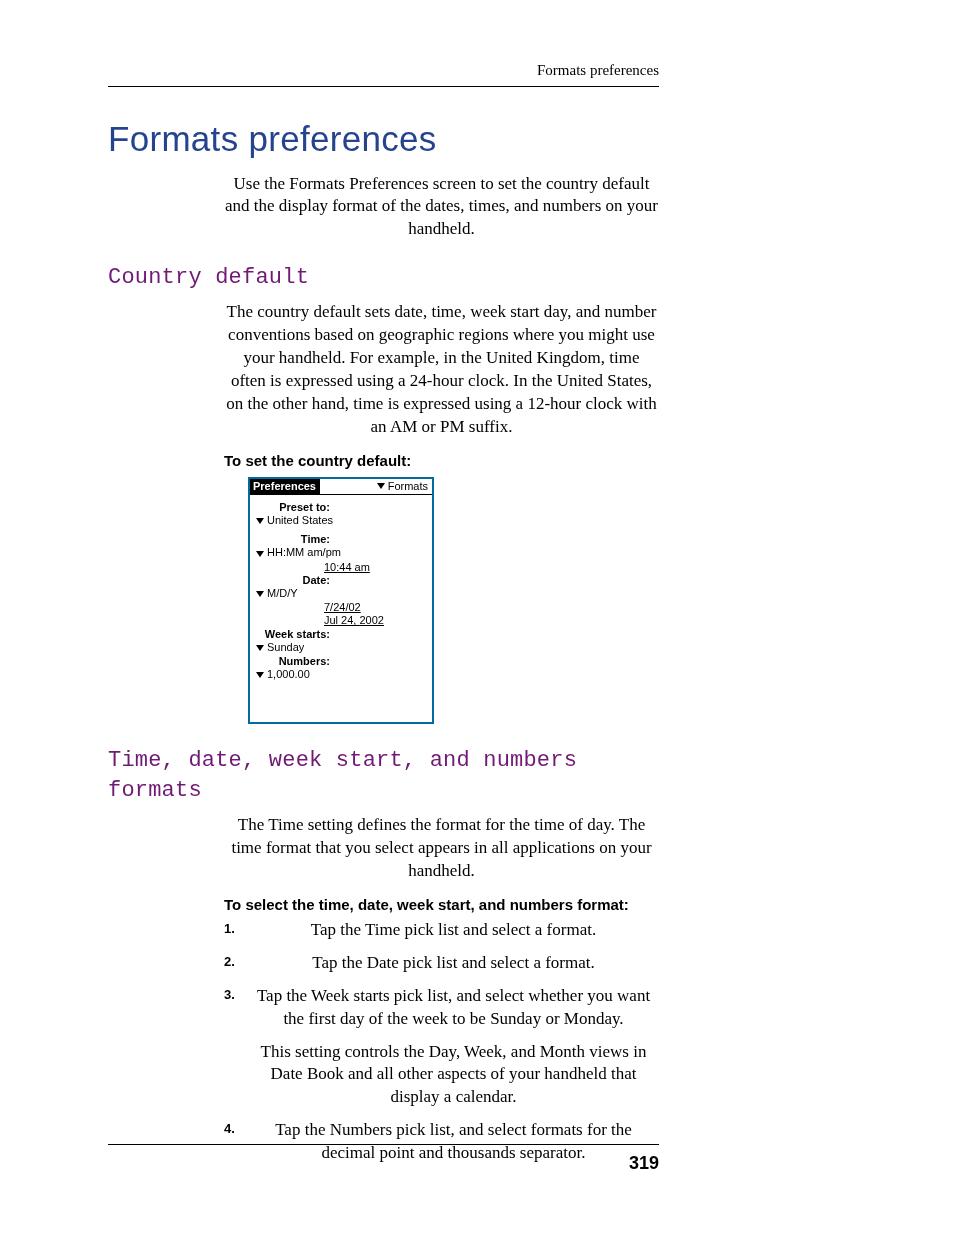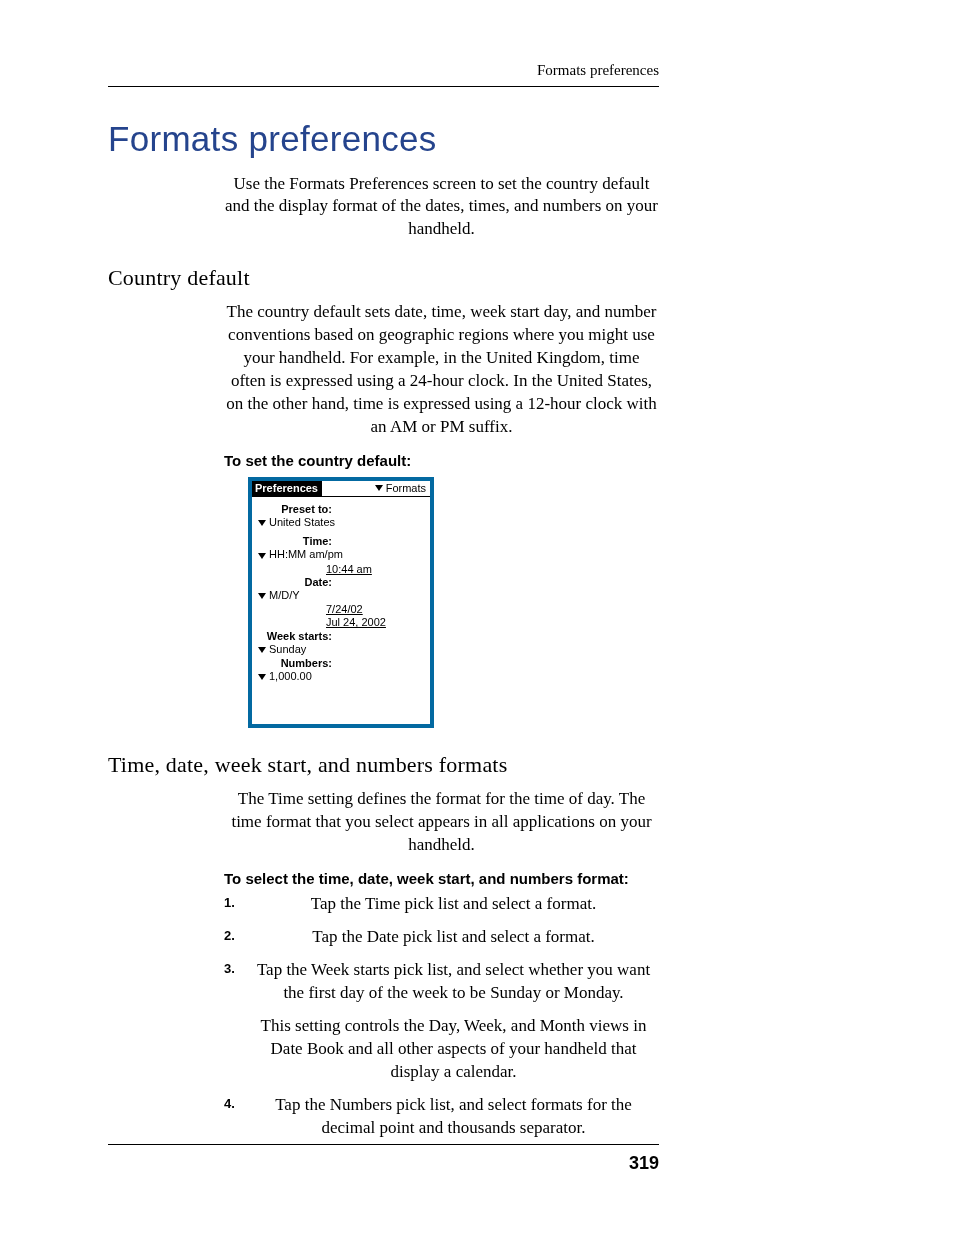--- a/index.html
+++ b/index.html
@@ -34,23 +34,23 @@
   h1.section-title {
     font-family: "Trebuchet MS", "Arial Narrow", Arial, sans-serif;
     font-weight: 400;
     color: #25448d;
     font-size: 35px;
     margin: 0 0 10px 0;
     letter-spacing: 0.3px;
     font-stretch: condensed;
   }
   h2.subsection-title {
-    font-family: Liberation Serif, serif;
+    font-family: Liberation Mono, monospace;
     font-weight: 400;
-    color: #000000;
+    color: #701a75;
     font-size: 22px;
     margin: 22px 0 8px 0;
     letter-spacing: 0.2px;
     font-stretch: condensed;
   }
   .body-indent {
     margin-left: 116px;
   }
   .body-indent p { margin: 0 0 12px 0; text-align: center; }
   .task-heading {
@@ -65,21 +65,21 @@
   }
   .xref {
     color: #25448d;
   }
   
   .palm-figure {
     margin: 6px 0 8px 24px;
   }
   .palm-screen {
     width: 186px;
-    border: 4px solid #0369a1;
+    border: 2px solid #0369a1;
     box-sizing: border-box;
     font-family: "Helvetica Neue", Helvetica, Arial, sans-serif;
     font-size: 11px;
     line-height: 1.2;
     padding-bottom: 38px;
   }
   .palm-titlebar {
     display: flex;
     align-items: stretch;
     border-bottom: 1px solid #000;

